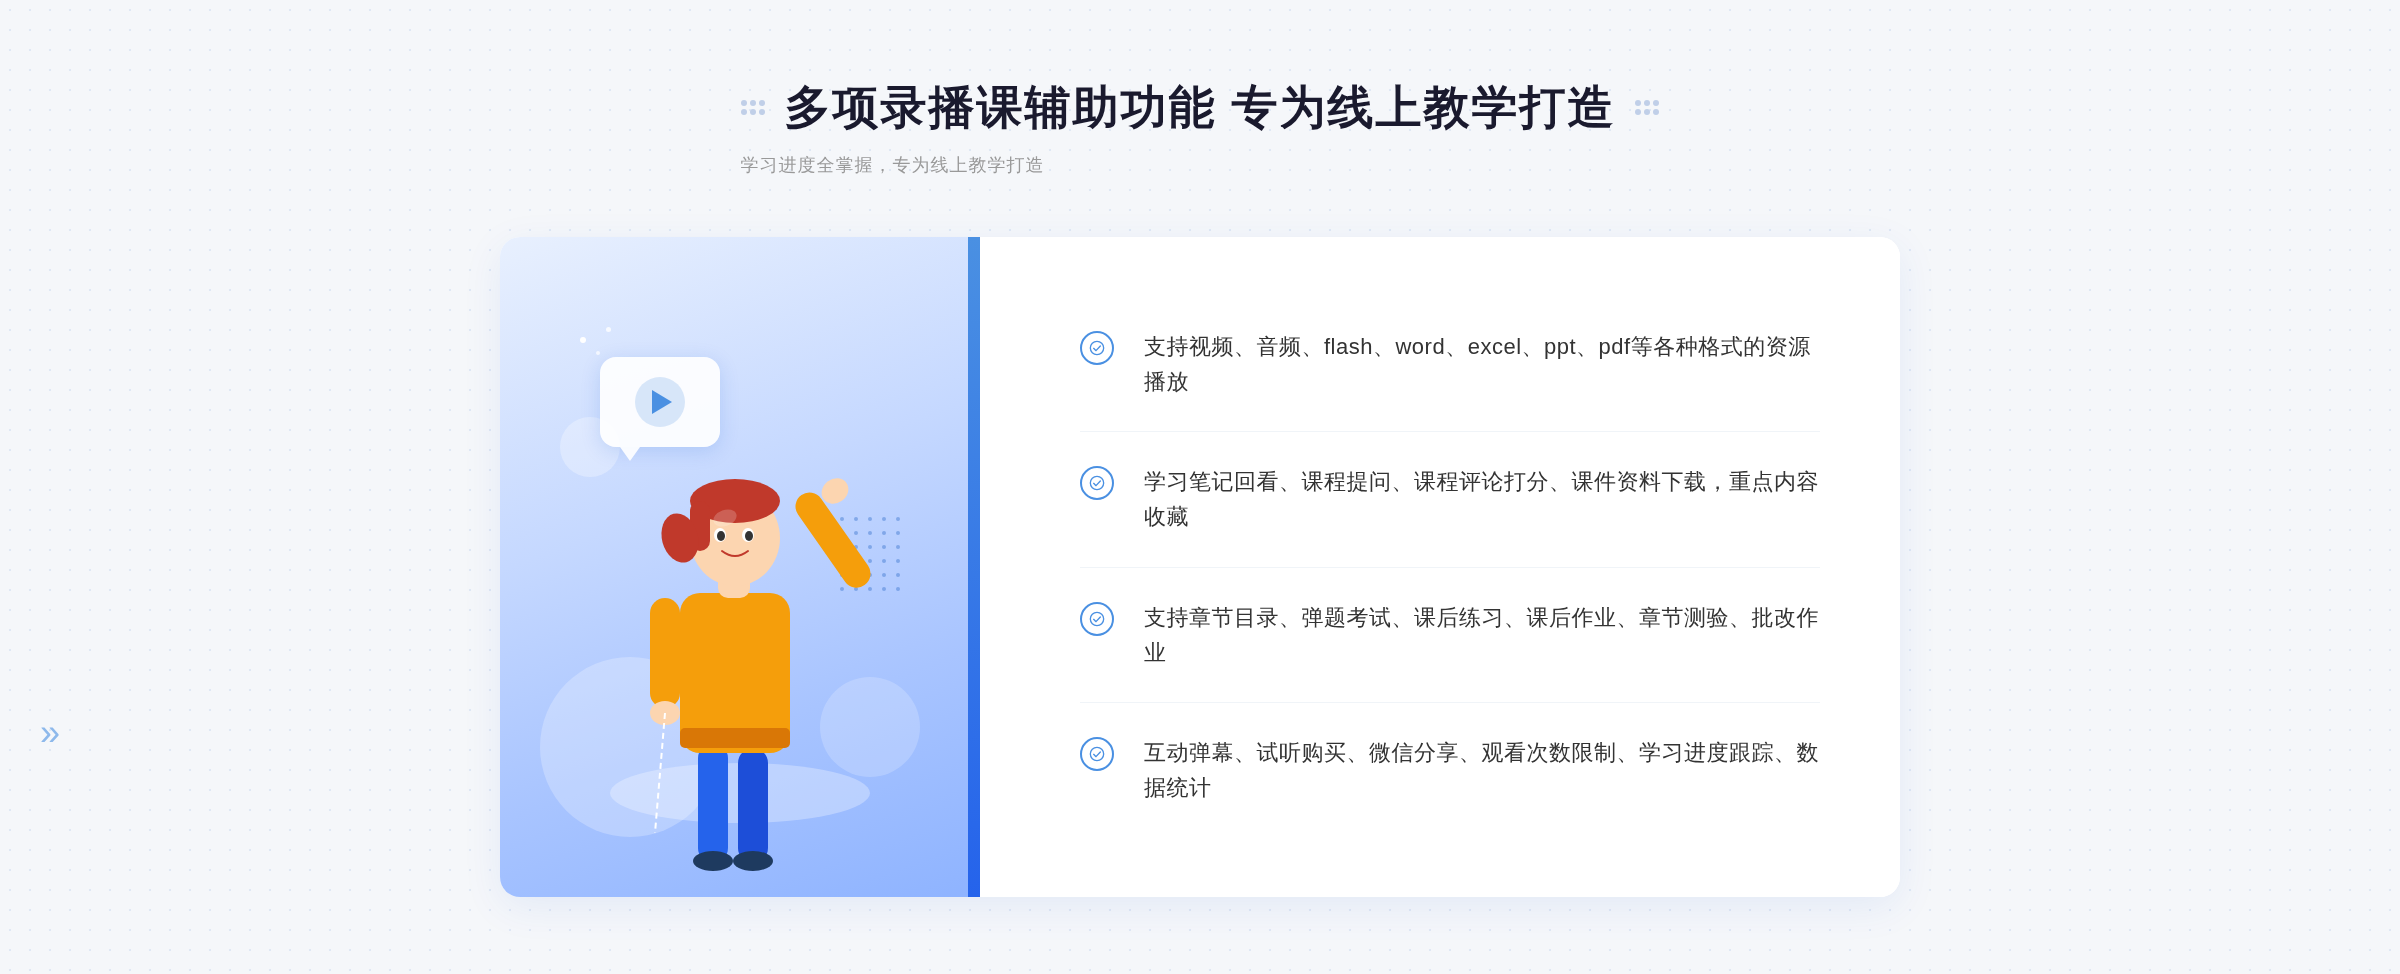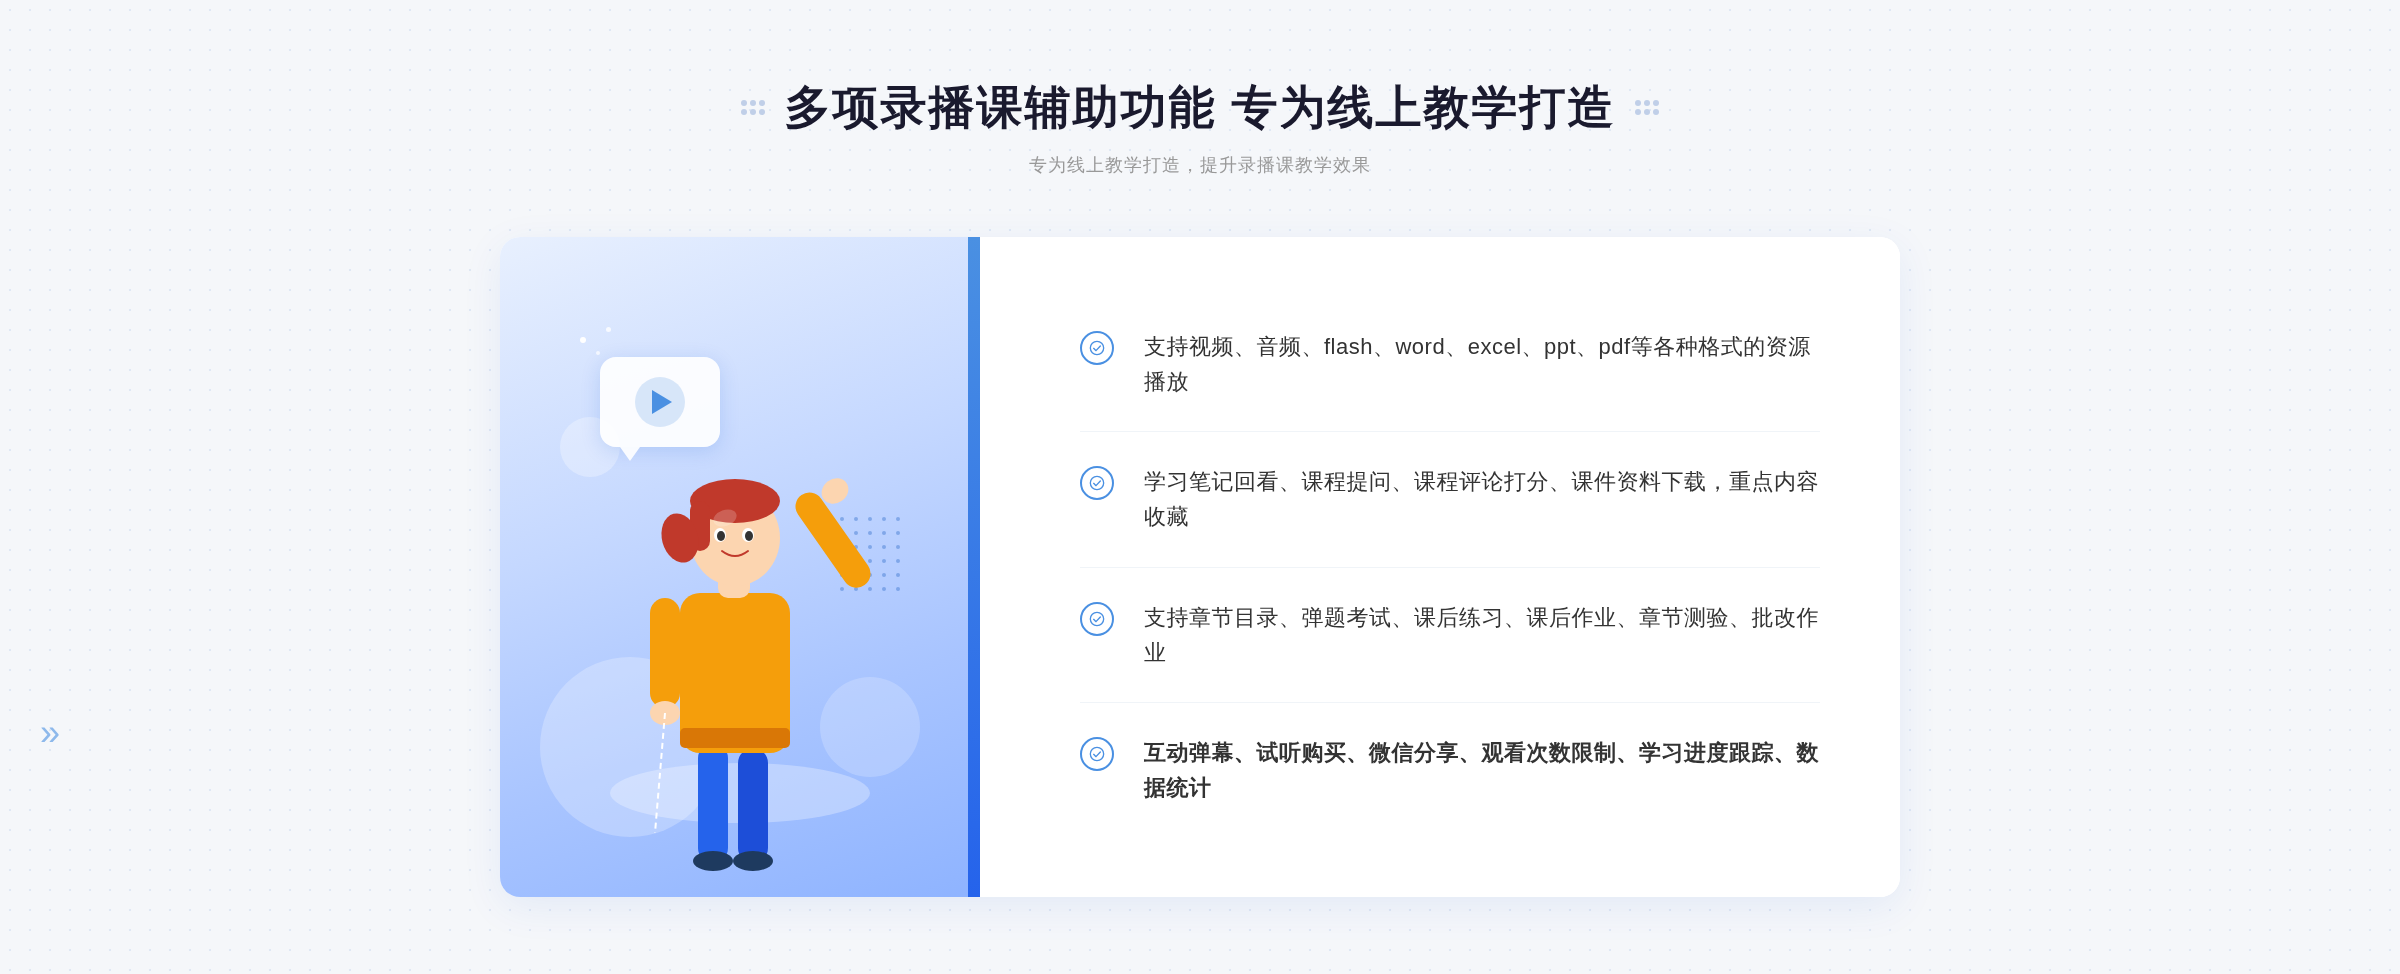--- a/index.html
+++ b/index.html
@@ -48,21 +48,20 @@
       position: relative;
       z-index: 1;
       width: 100%;
       max-width: 1400px;
       display: flex;
       flex-direction: column;
       align-items: center;
     }
 
     .header-section {
-      text-align: center;
       margin-bottom: 60px;
     }
 
     .header-title-row {
       display: flex;
       align-items: center;
       justify-content: center;
       gap: 20px;
       margin-bottom: 14px;
     }
@@ -275,21 +274,20 @@
     .feature-item {
       display: flex;
       align-items: flex-start;
       padding: 32px 0;
       border-bottom: 1px solid #f0f4f8;
       gap: 30px;
     }
 
     .feature-item:last-child {
       border-bottom: none;
-      font-weight: bold;
     }
 
     .check-icon {
       width: 34px;
       height: 34px;
       min-width: 34px;
       border-radius: 50%;
       border: 2px solid #4a90e2;
       display: flex;
       align-items: center;
@@ -351,21 +349,21 @@
           <div class="dot-grid">
             <span></span>
               <span></span>
               <span></span>
             <span></span>
               <span></span>
               <span></span>
           </div>
         </div>
       </div>
-      <p class="sub-title">专为线上教学打造，提升录播课教学效果</p>
+      <p class="sub-title">学习进度全掌握，专为线上教学打造</p>
     </div>
 
     <div class="main-content">
 
       <div class="illustration-panel">
 
         <div class="deco-circle-large"></div>
         <div class="deco-circle-medium"></div>
         <div class="deco-circle-small"></div>
 

